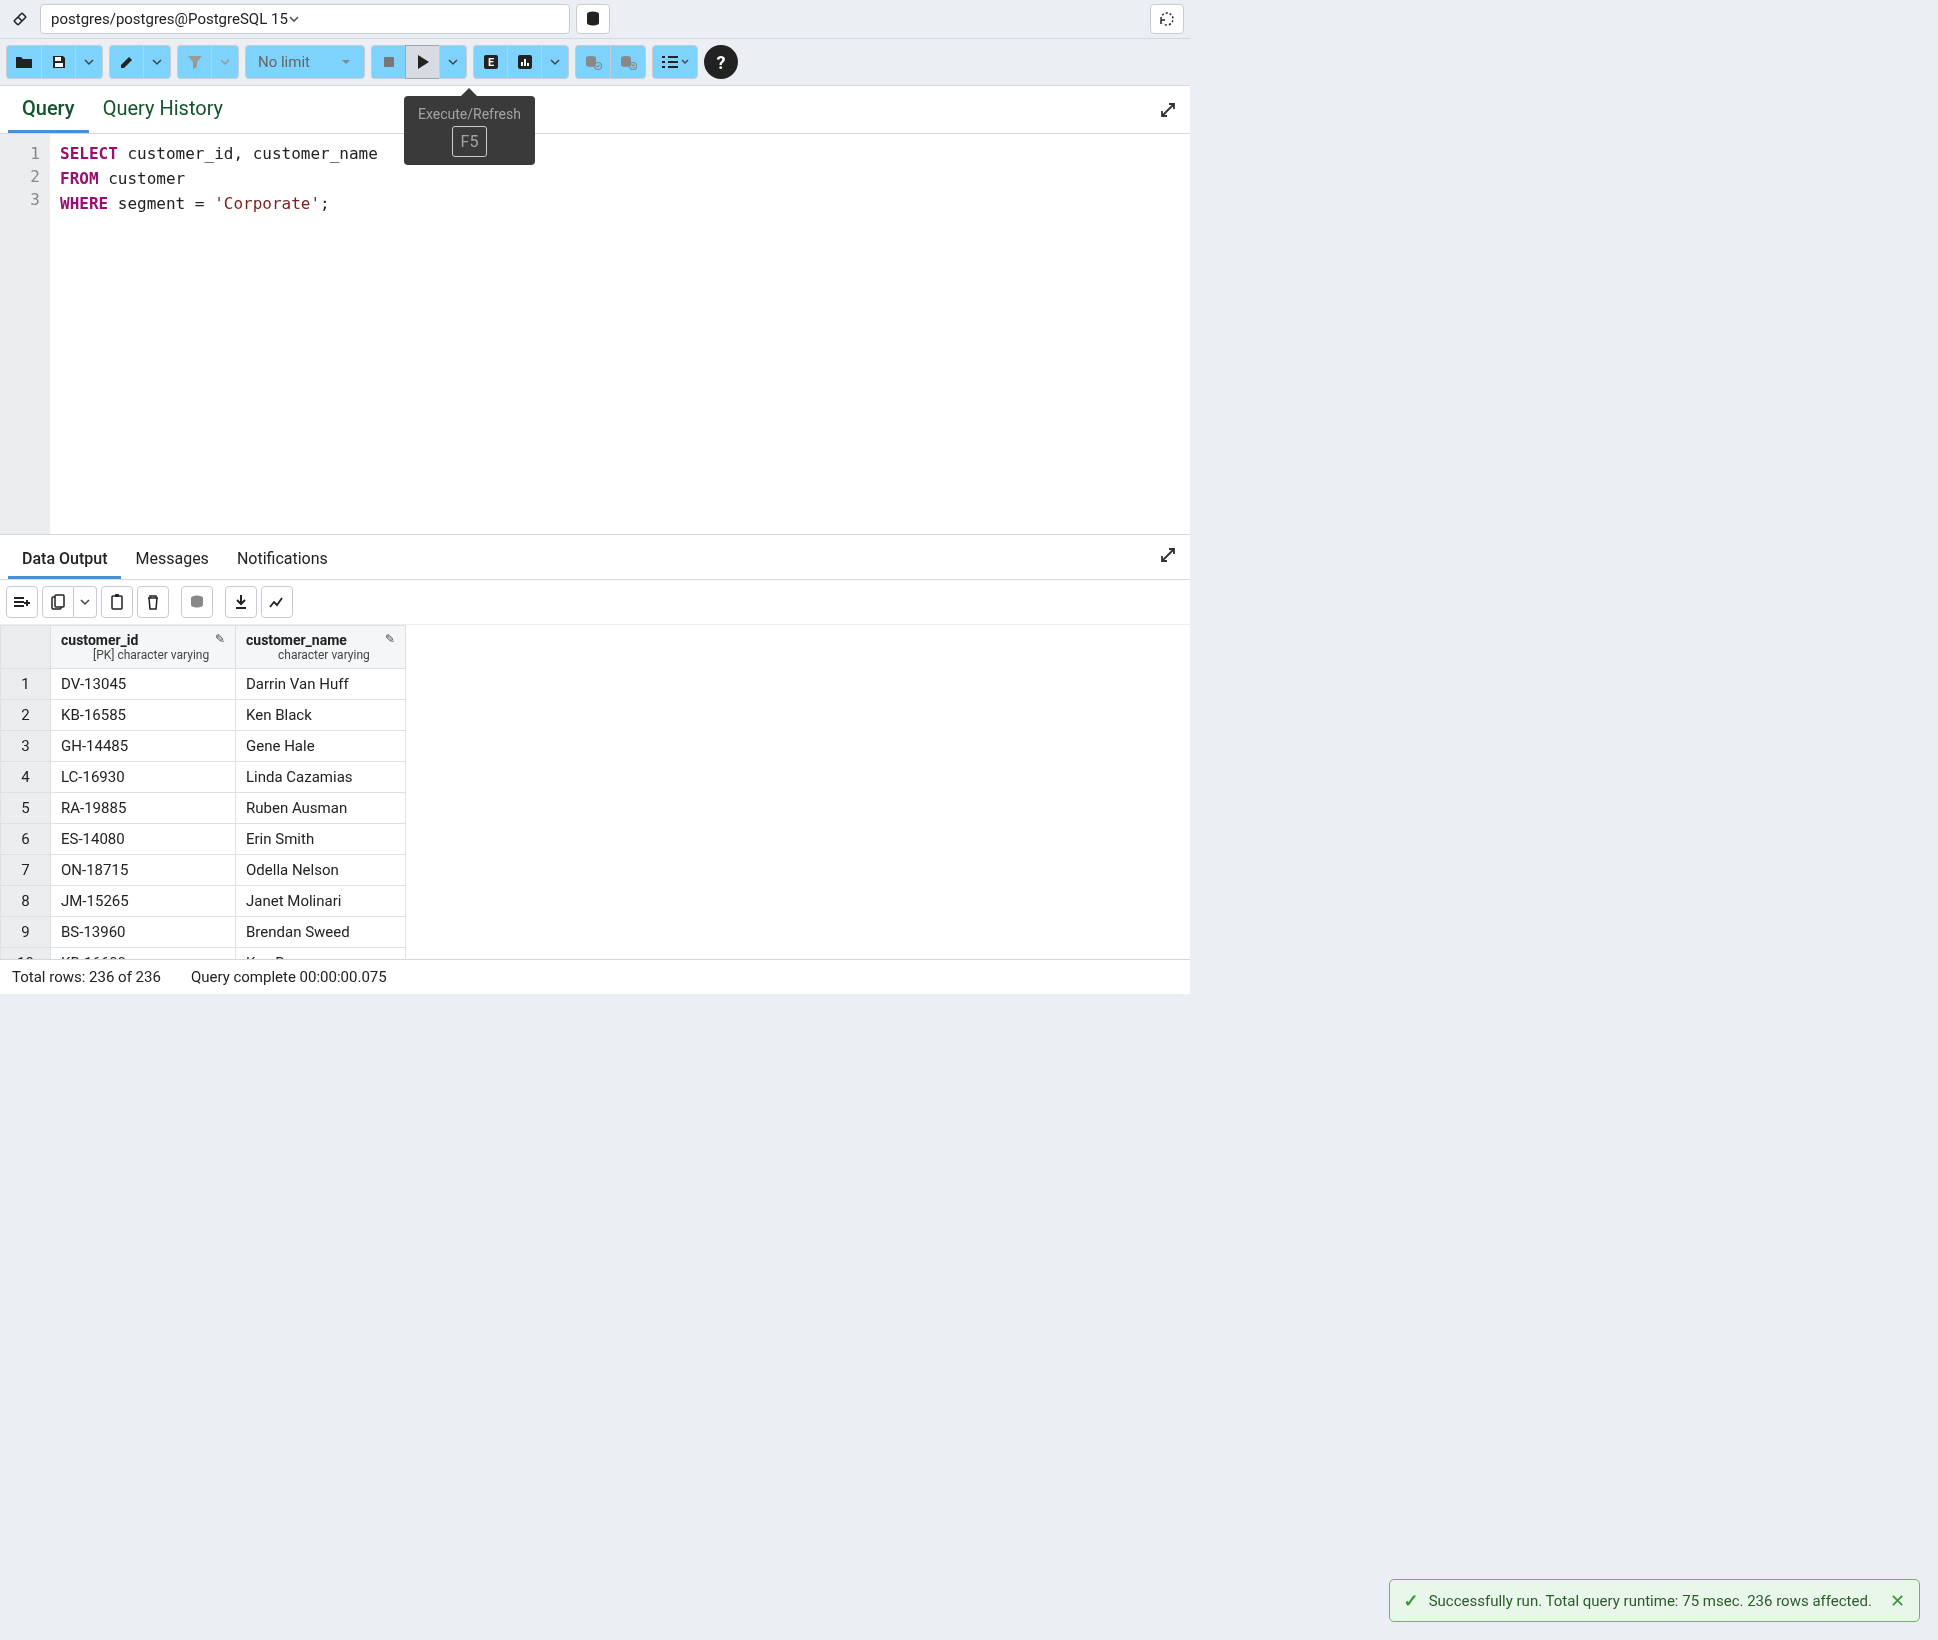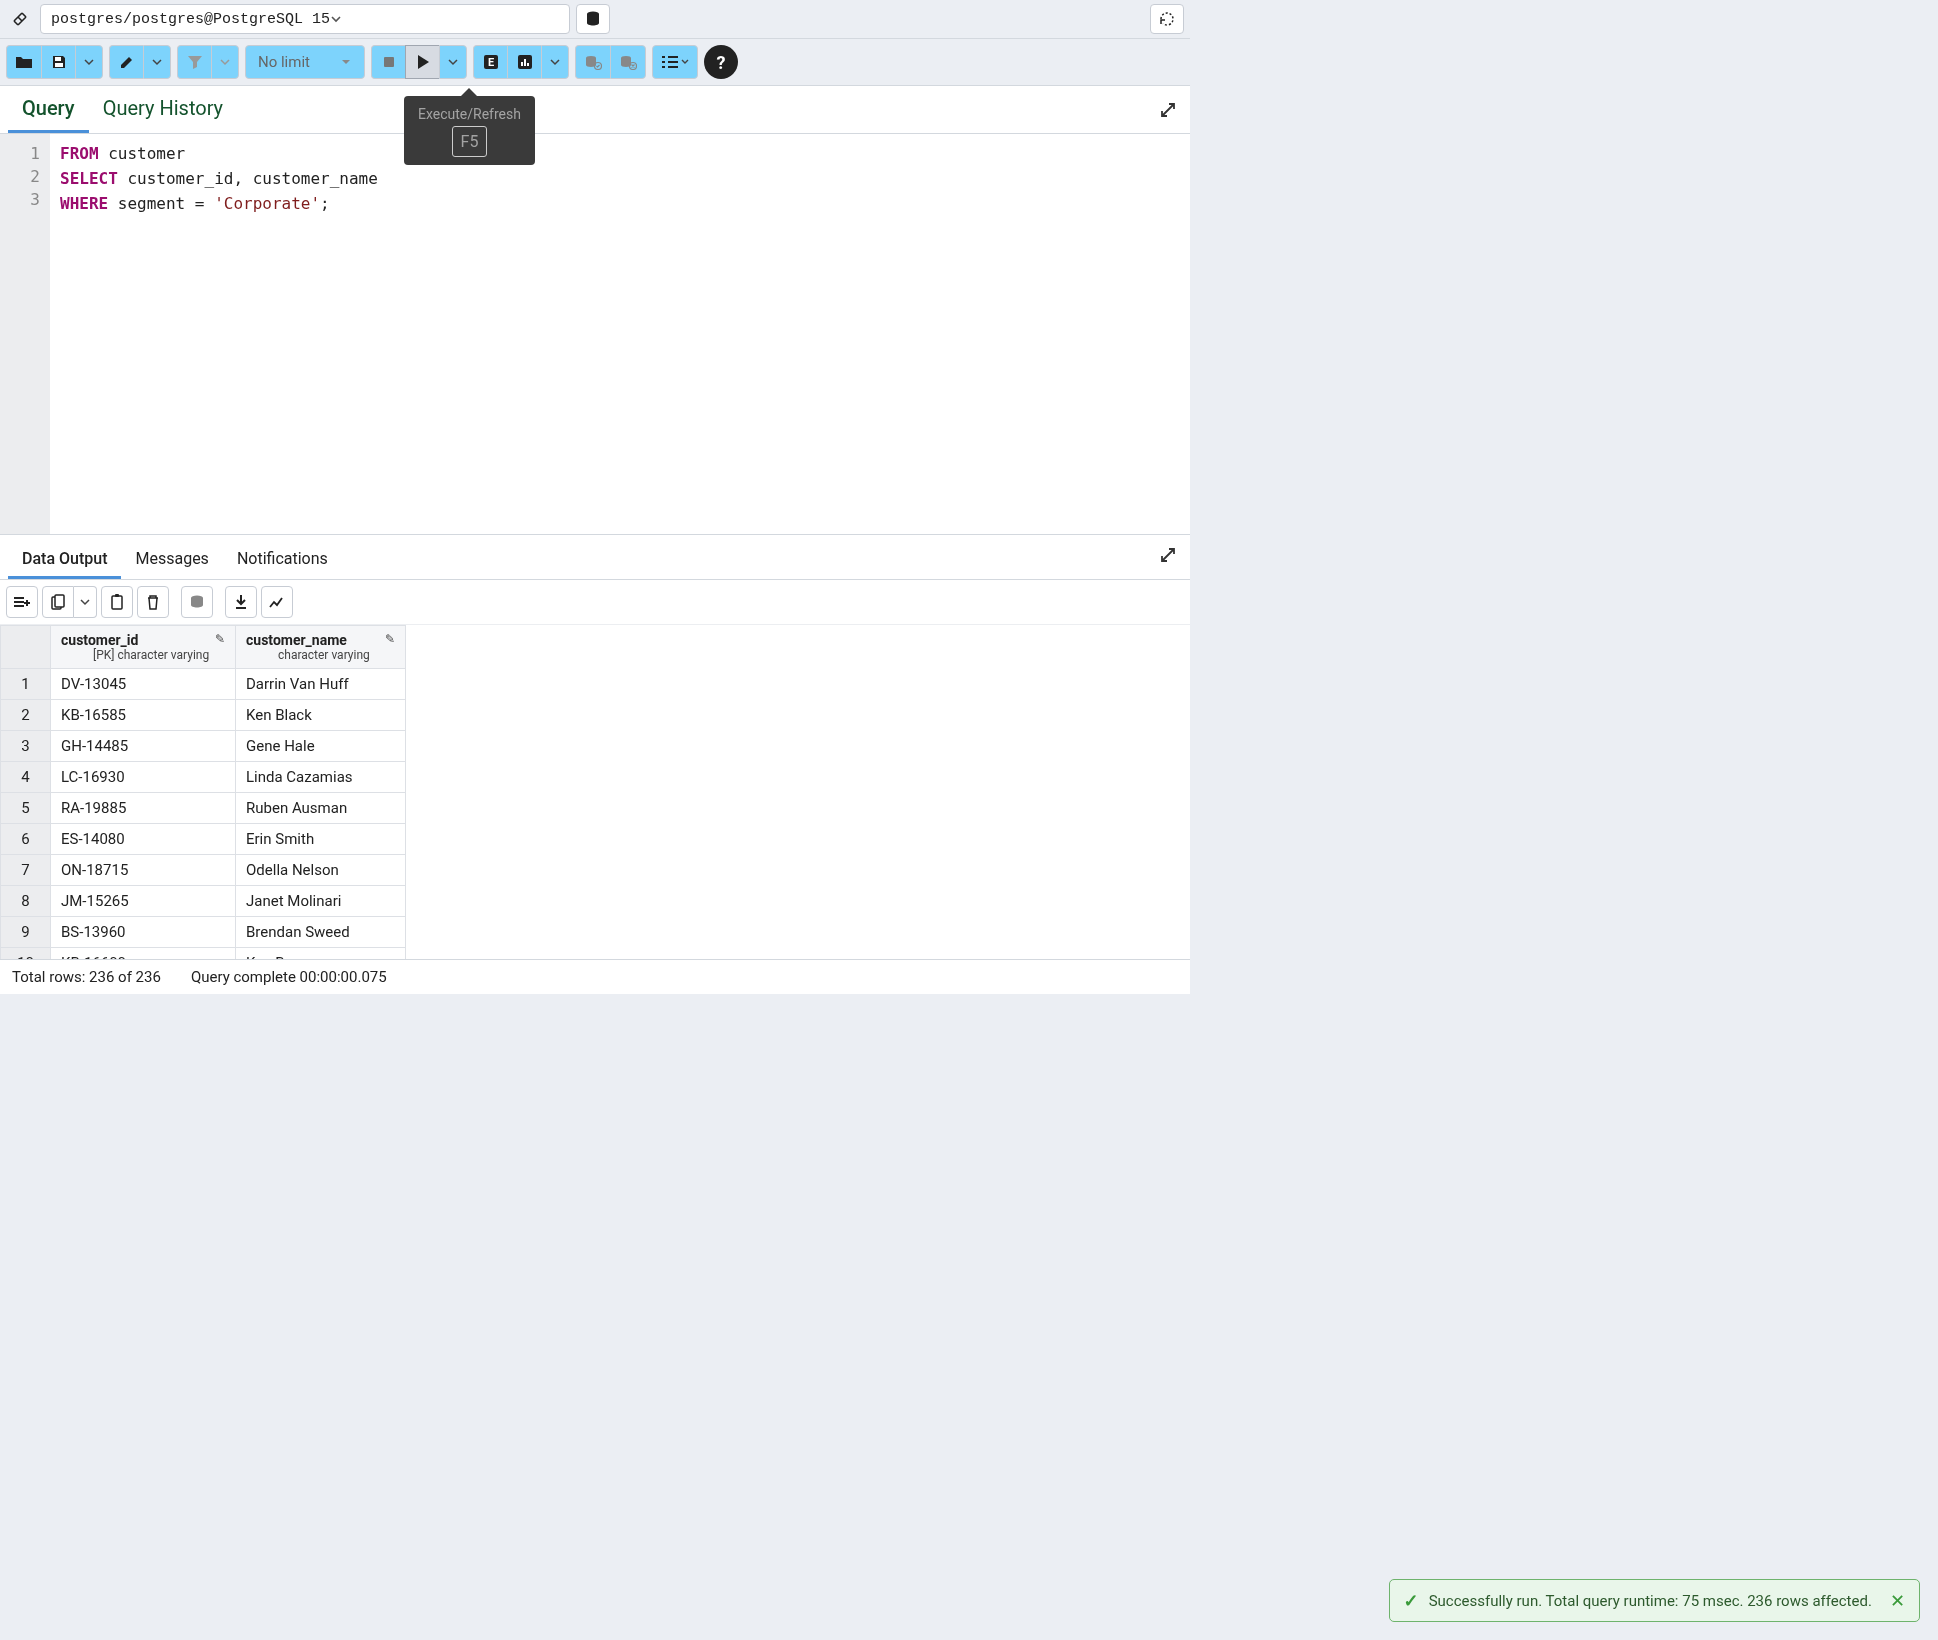--- a/index.html
+++ b/index.html
@@ -31,21 +31,20 @@
   flex: 0 0 530px;
   height: 30px;
   background: #fff;
   border: 1px solid #c7ccd4;
   border-radius: 4px;
   display: flex;
   align-items: center;
   padding: 0 10px;
   justify-content: flex-start;
   font-size: 15px;
-  font-family: Liberation Mono, monospace;
 }
 .db-btn, .reset-btn {
   width: 34px; height: 30px;
   background: #fff; border: 1px solid #c7ccd4;
   border-radius: 4px; display:flex; align-items:center; justify-content:center;
 }
 .reset-btn { margin-left: auto; }
 .toolbar {
   display: flex;
   align-items: center;
@@ -368,21 +367,21 @@
       </svg>
   </div>
 </div>
 
 <div class="editor">
   <div class="gutter" id="gutter">
       <div>1</div>
       <div>2</div>
       <div>3</div>
     </div>
-  <div class="code" id="code"><div><span class="kw">FROM</span><span> customer</span></div><div><span class="kw">SELECT</span><span> customer_id, customer_name</span></div><div><span class="kw">WHERE</span><span> segment = </span><span class="str">'Corporate'</span><span>;</span></div></div>
+  <div class="code" id="code"><div><span class="kw">SELECT</span><span> customer_id, customer_name</span></div><div><span class="kw">FROM</span><span> customer</span></div><div><span class="kw">WHERE</span><span> segment = </span><span class="str">'Corporate'</span><span>;</span></div></div>
 </div>
 
 <div class="tooltip">
   <div>Execute/Refresh</div>
   <span class="key">F5</span>
 </div>
 
 <div class="results-panel">
   <div class="results-tabs">
     <div class="rtab active">Data Output</div>

